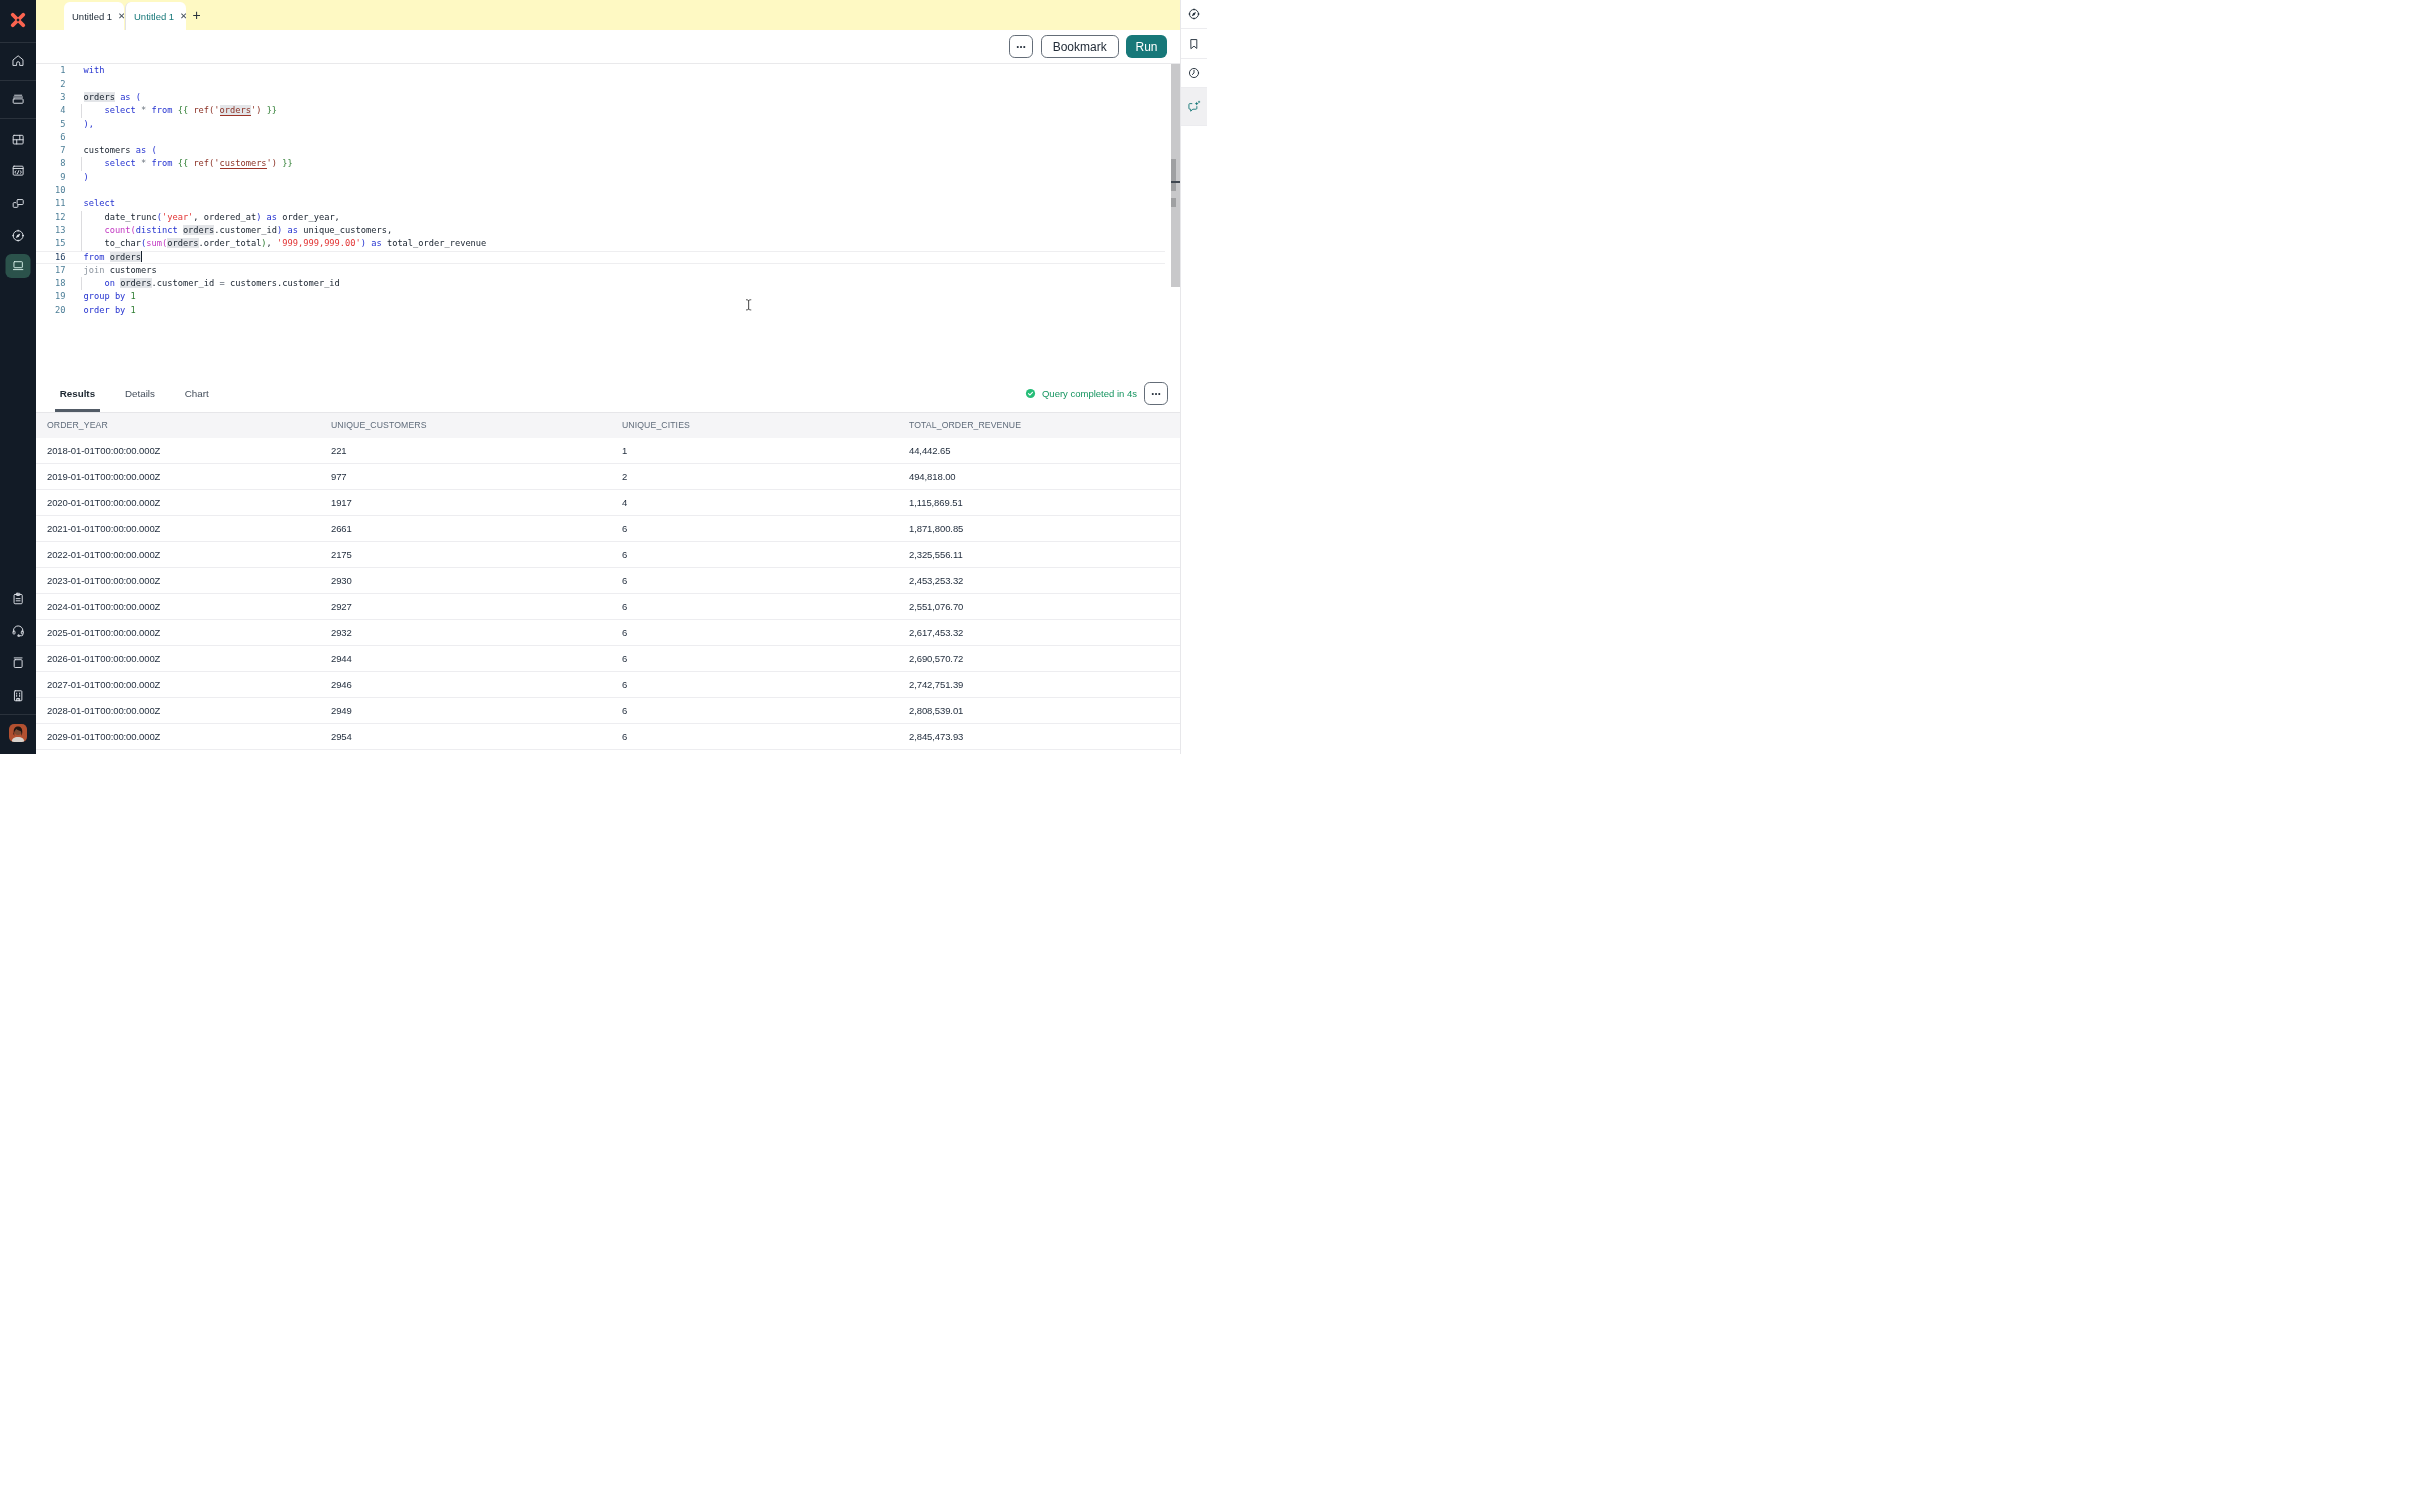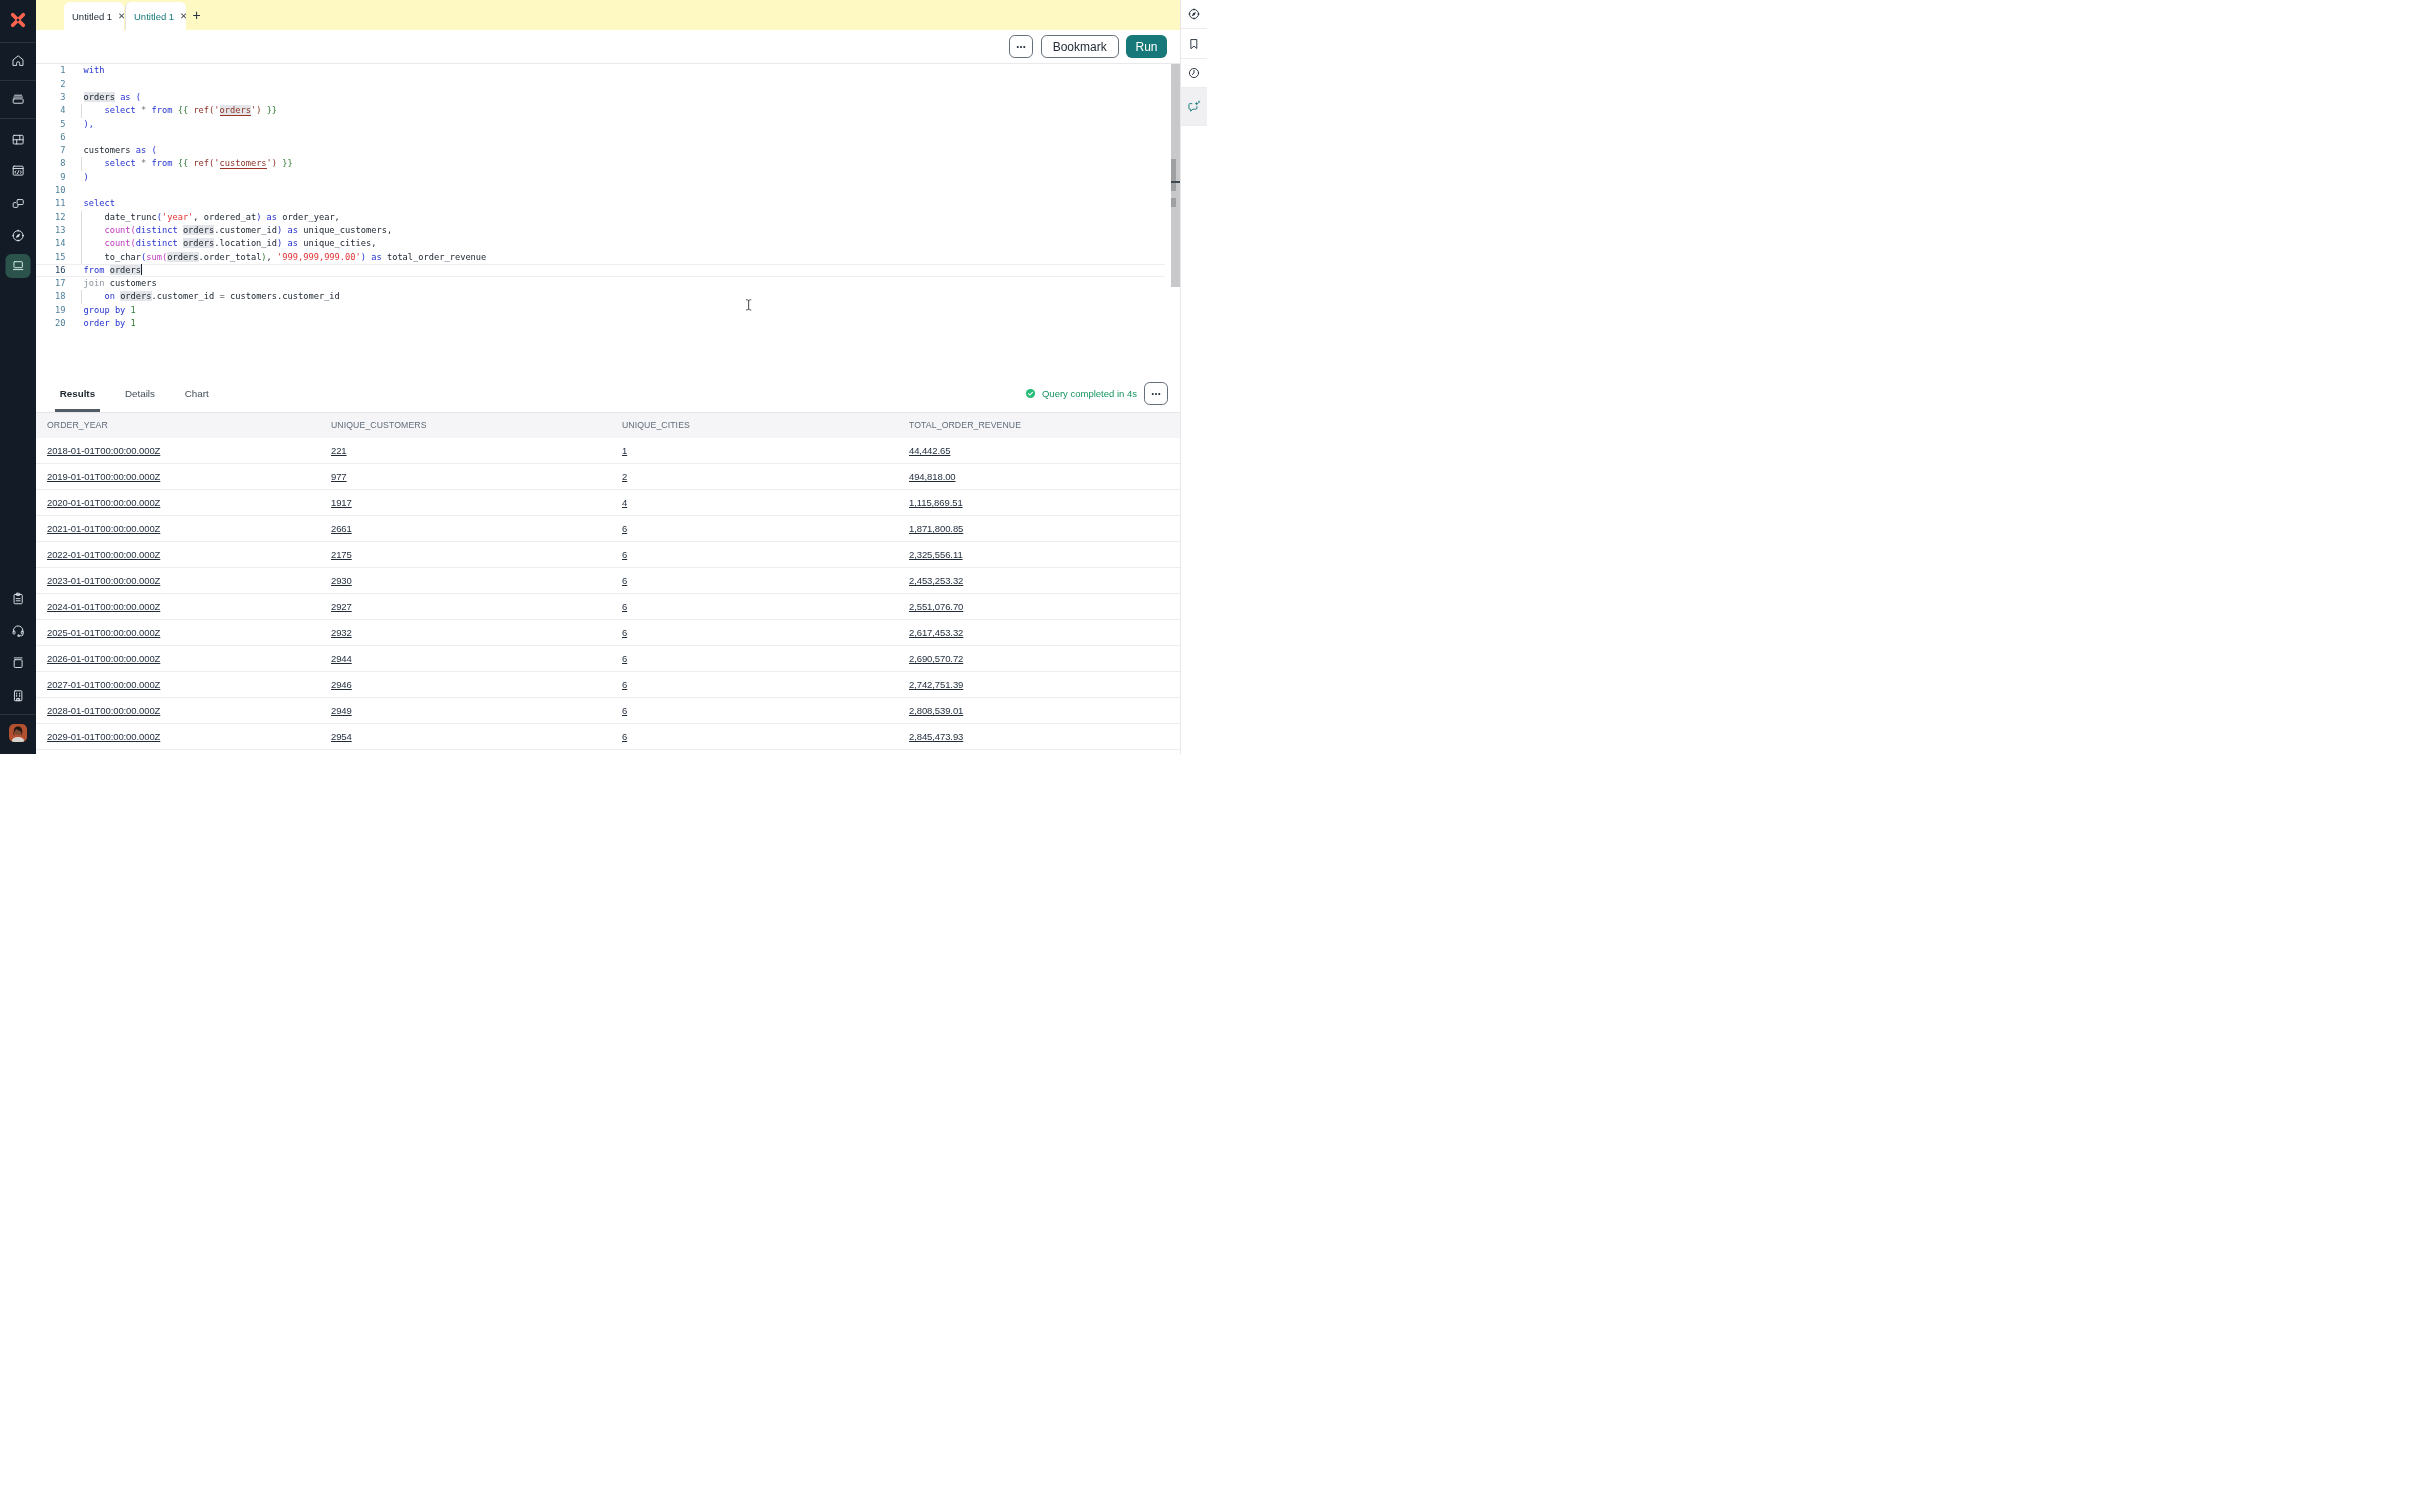--- a/index.html
+++ b/index.html
@@ -70,21 +70,21 @@
   .qstatus{margin-left:auto;display:flex;align-items:center;gap:5.8px;color:#14945f;font-size:9.5px;}
   .qstatus svg{width:11px;height:11px;}
   .res-more{margin-left:7.3px;margin-right:11.7px;width:25.5px;height:22.6px;}
   
   .tgrid{display:grid;grid-template-columns:295px 291px 287px 1fr;align-items:center;}
   .thead{position:absolute;left:0;right:0;top:412px;height:26.6px;background:#f5f5f7;
          border-top:0.7px solid #e6e6e9;border-bottom:0.7px solid #e8e8ea;box-sizing:border-box;}
   .th{font-size:8.7px;font-weight:normal;color:#5f6b7a;letter-spacing:0.1px;cursor:pointer;}
   .th:first-child,.td:first-child{padding-left:11px;}
   .tbody{position:absolute;left:0;right:0;top:438px;bottom:-44px;overflow:hidden;background:#fff;}
-  .trow{height:26px;border-bottom:0.7px solid #ededf0;box-sizing:border-box;cursor:default;text-decoration:underline;}
+  .trow{height:26px;border-bottom:0.7px solid #ededf0;box-sizing:border-box;cursor:default;}
   .td{font-size:9.5px;color:#1f2b3b;letter-spacing:-0.1px;}
 </style>
 </head>
 <body>
 
 <aside class="sidebar">
   <div class="logo">
     <svg viewBox="0 0 24 24">
         <g fill="#fb6450">
           <rect x="9.9" y="1.8" width="4.2" height="20.4" rx="2.1" transform="rotate(45 12 12)"></rect>
@@ -227,21 +227,20 @@
         <div class="cl"><span class="ln">4</span><span class="codetxt ind"><span>    </span><span class="kw">select</span><span> </span><span class="op">*</span><span> </span><span class="kw">from</span><span> </span><span class="jinja">{{</span><span> </span><span class="ref">ref(</span><span class="ref">'</span><span class="refuh">orders</span><span class="ref">'</span><span class="ref">)</span><span> </span><span class="jinja">}}</span></span></div>
         <div class="cl"><span class="ln">5</span><span class="codetxt"><span class="kw">),</span></span></div>
         <div class="cl"><span class="ln">6</span><span class="codetxt"></span></div>
         <div class="cl"><span class="ln">7</span><span class="codetxt"><span class="id">customers</span><span> </span><span class="kw">as</span><span> </span><span class="kw">(</span></span></div>
         <div class="cl"><span class="ln">8</span><span class="codetxt ind"><span>    </span><span class="kw">select</span><span> </span><span class="op">*</span><span> </span><span class="kw">from</span><span> </span><span class="jinja">{{</span><span> </span><span class="ref">ref(</span><span class="ref">'</span><span class="refu">customers</span><span class="ref">'</span><span class="ref">)</span><span> </span><span class="jinja">}}</span></span></div>
         <div class="cl"><span class="ln">9</span><span class="codetxt"><span class="kw">)</span></span></div>
         <div class="cl"><span class="ln">10</span><span class="codetxt"></span></div>
         <div class="cl"><span class="ln">11</span><span class="codetxt"><span class="kw">select</span></span></div>
         <div class="cl"><span class="ln">12</span><span class="codetxt ind"><span>    </span><span class="id">date_trunc</span><span class="kw">(</span><span class="str">'year'</span><span class="id">, </span><span class="id">ordered_at</span><span class="kw">)</span><span> </span><span class="kw">as</span><span> </span><span class="id">order_year,</span></span></div>
         <div class="cl"><span class="ln">13</span><span class="codetxt ind"><span>    </span><span class="fn">count(</span><span class="kw">distinct</span><span> </span><span class="id hl">orders</span><span class="id">.customer_id</span><span class="kw">)</span><span> </span><span class="kw">as</span><span> </span><span class="id">unique_customers,</span></span></div>
-        <div class="cl"><span class="ln">14</span><span class="codetxt ind"><span>    </span><span class="fn">count(</span><span class="kw">distinct</span><span> </span><span class="id hl">orders</span><span class="id">.location_id</span><span class="kw">)</span><span> </span><span class="kw">as</span><span> </span><span class="id">unique_cities,</span></span></div>
         <div class="cl"><span class="ln">15</span><span class="codetxt ind"><span>    </span><span class="id">to_char</span><span class="kw">(</span><span class="fn">sum(</span><span class="id hl">orders</span><span class="id">.order_total</span><span class="jinja">)</span><span class="id">, </span><span class="str">'999,999,999.00'</span><span class="kw">)</span><span> </span><span class="kw">as</span><span> </span><span class="id">total_order_revenue</span></span></div>
         <div class="cl cur"><span class="ln lncur">16</span><span class="codetxt"><span class="kw">from</span><span> </span><span class="id hl">orders</span><span class="caret"></span></span></div>
         <div class="cl"><span class="ln">17</span><span class="codetxt"><span class="mut">join</span><span> </span><span class="id">customers</span></span></div>
         <div class="cl"><span class="ln">18</span><span class="codetxt ind"><span>    </span><span class="kw">on</span><span> </span><span class="id hl">orders</span><span class="id">.customer_id</span><span> </span><span class="op">=</span><span> </span><span class="id">customers.customer_id</span></span></div>
         <div class="cl"><span class="ln">19</span><span class="codetxt"><span class="kw">group</span><span> </span><span class="kw">by</span><span> </span><span class="num">1</span></span></div>
         <div class="cl"><span class="ln">20</span><span class="codetxt"><span class="kw">order</span><span> </span><span class="kw">by</span><span> </span><span class="num">1</span></span></div>
       </div>
     <div class="scrollbar">
       <div class="sb-mark" style="top:95px;height:22.6px"></div>
       <div class="sb-line" style="top:117px"></div>

